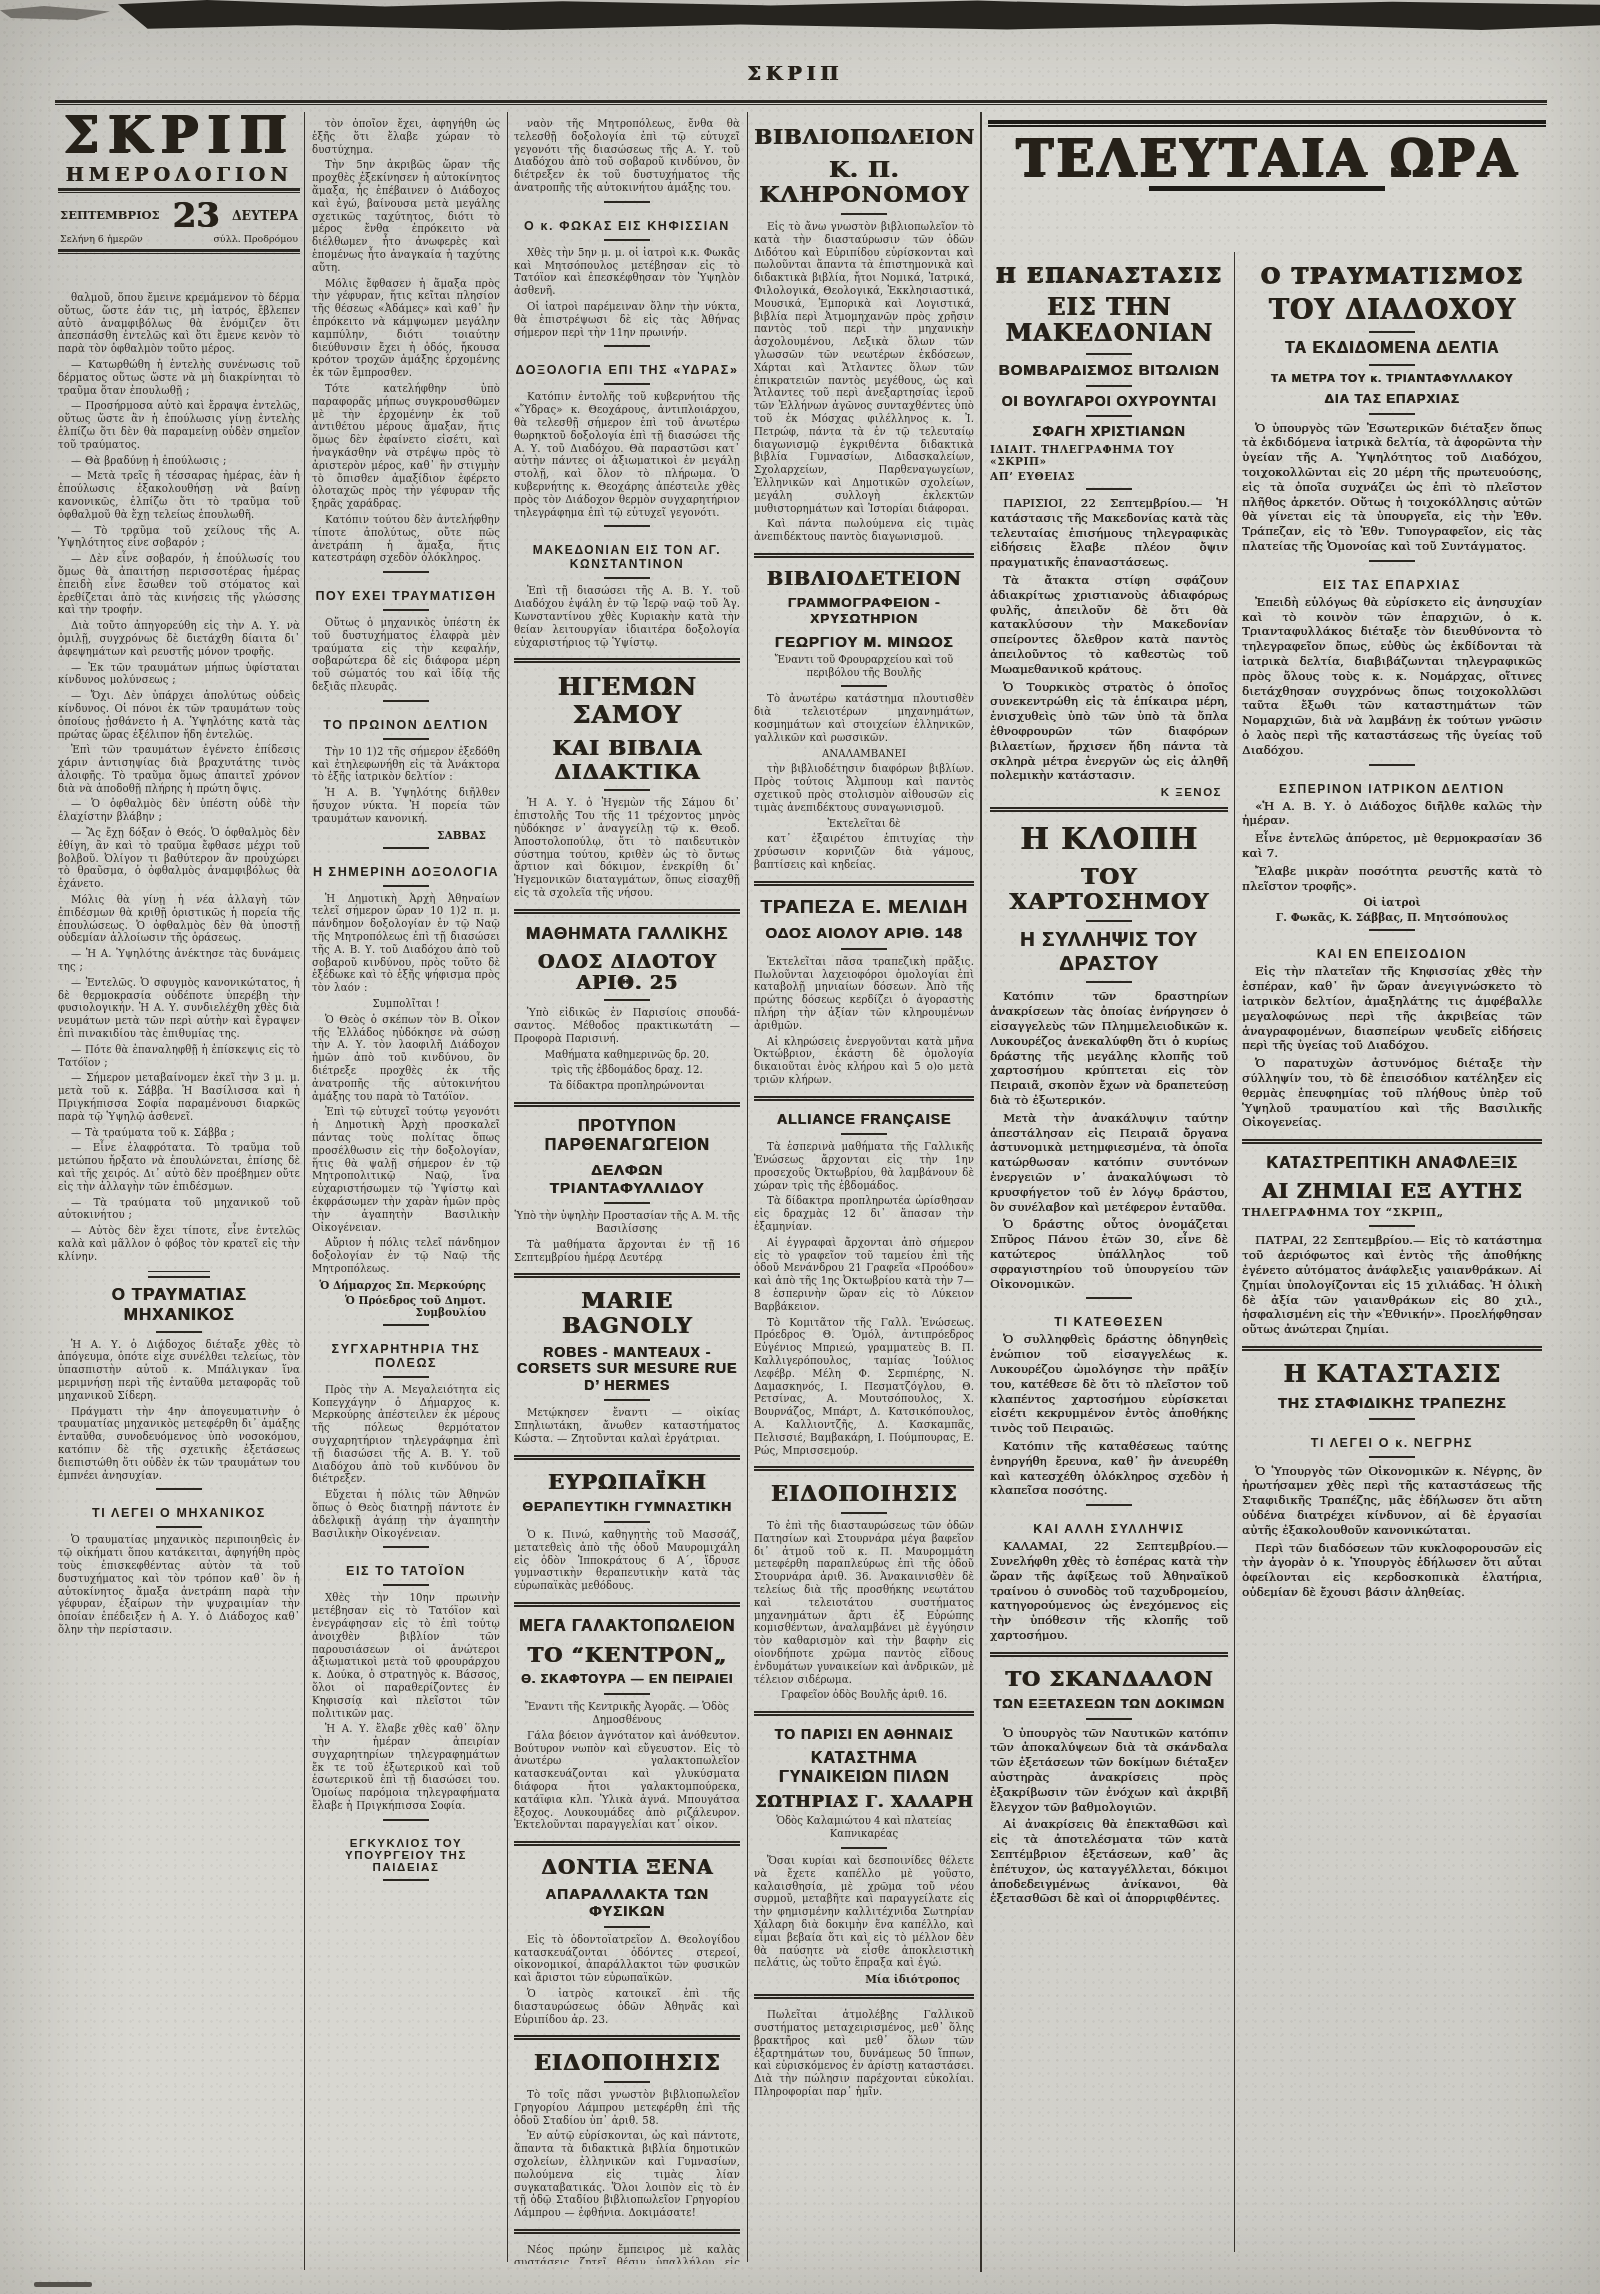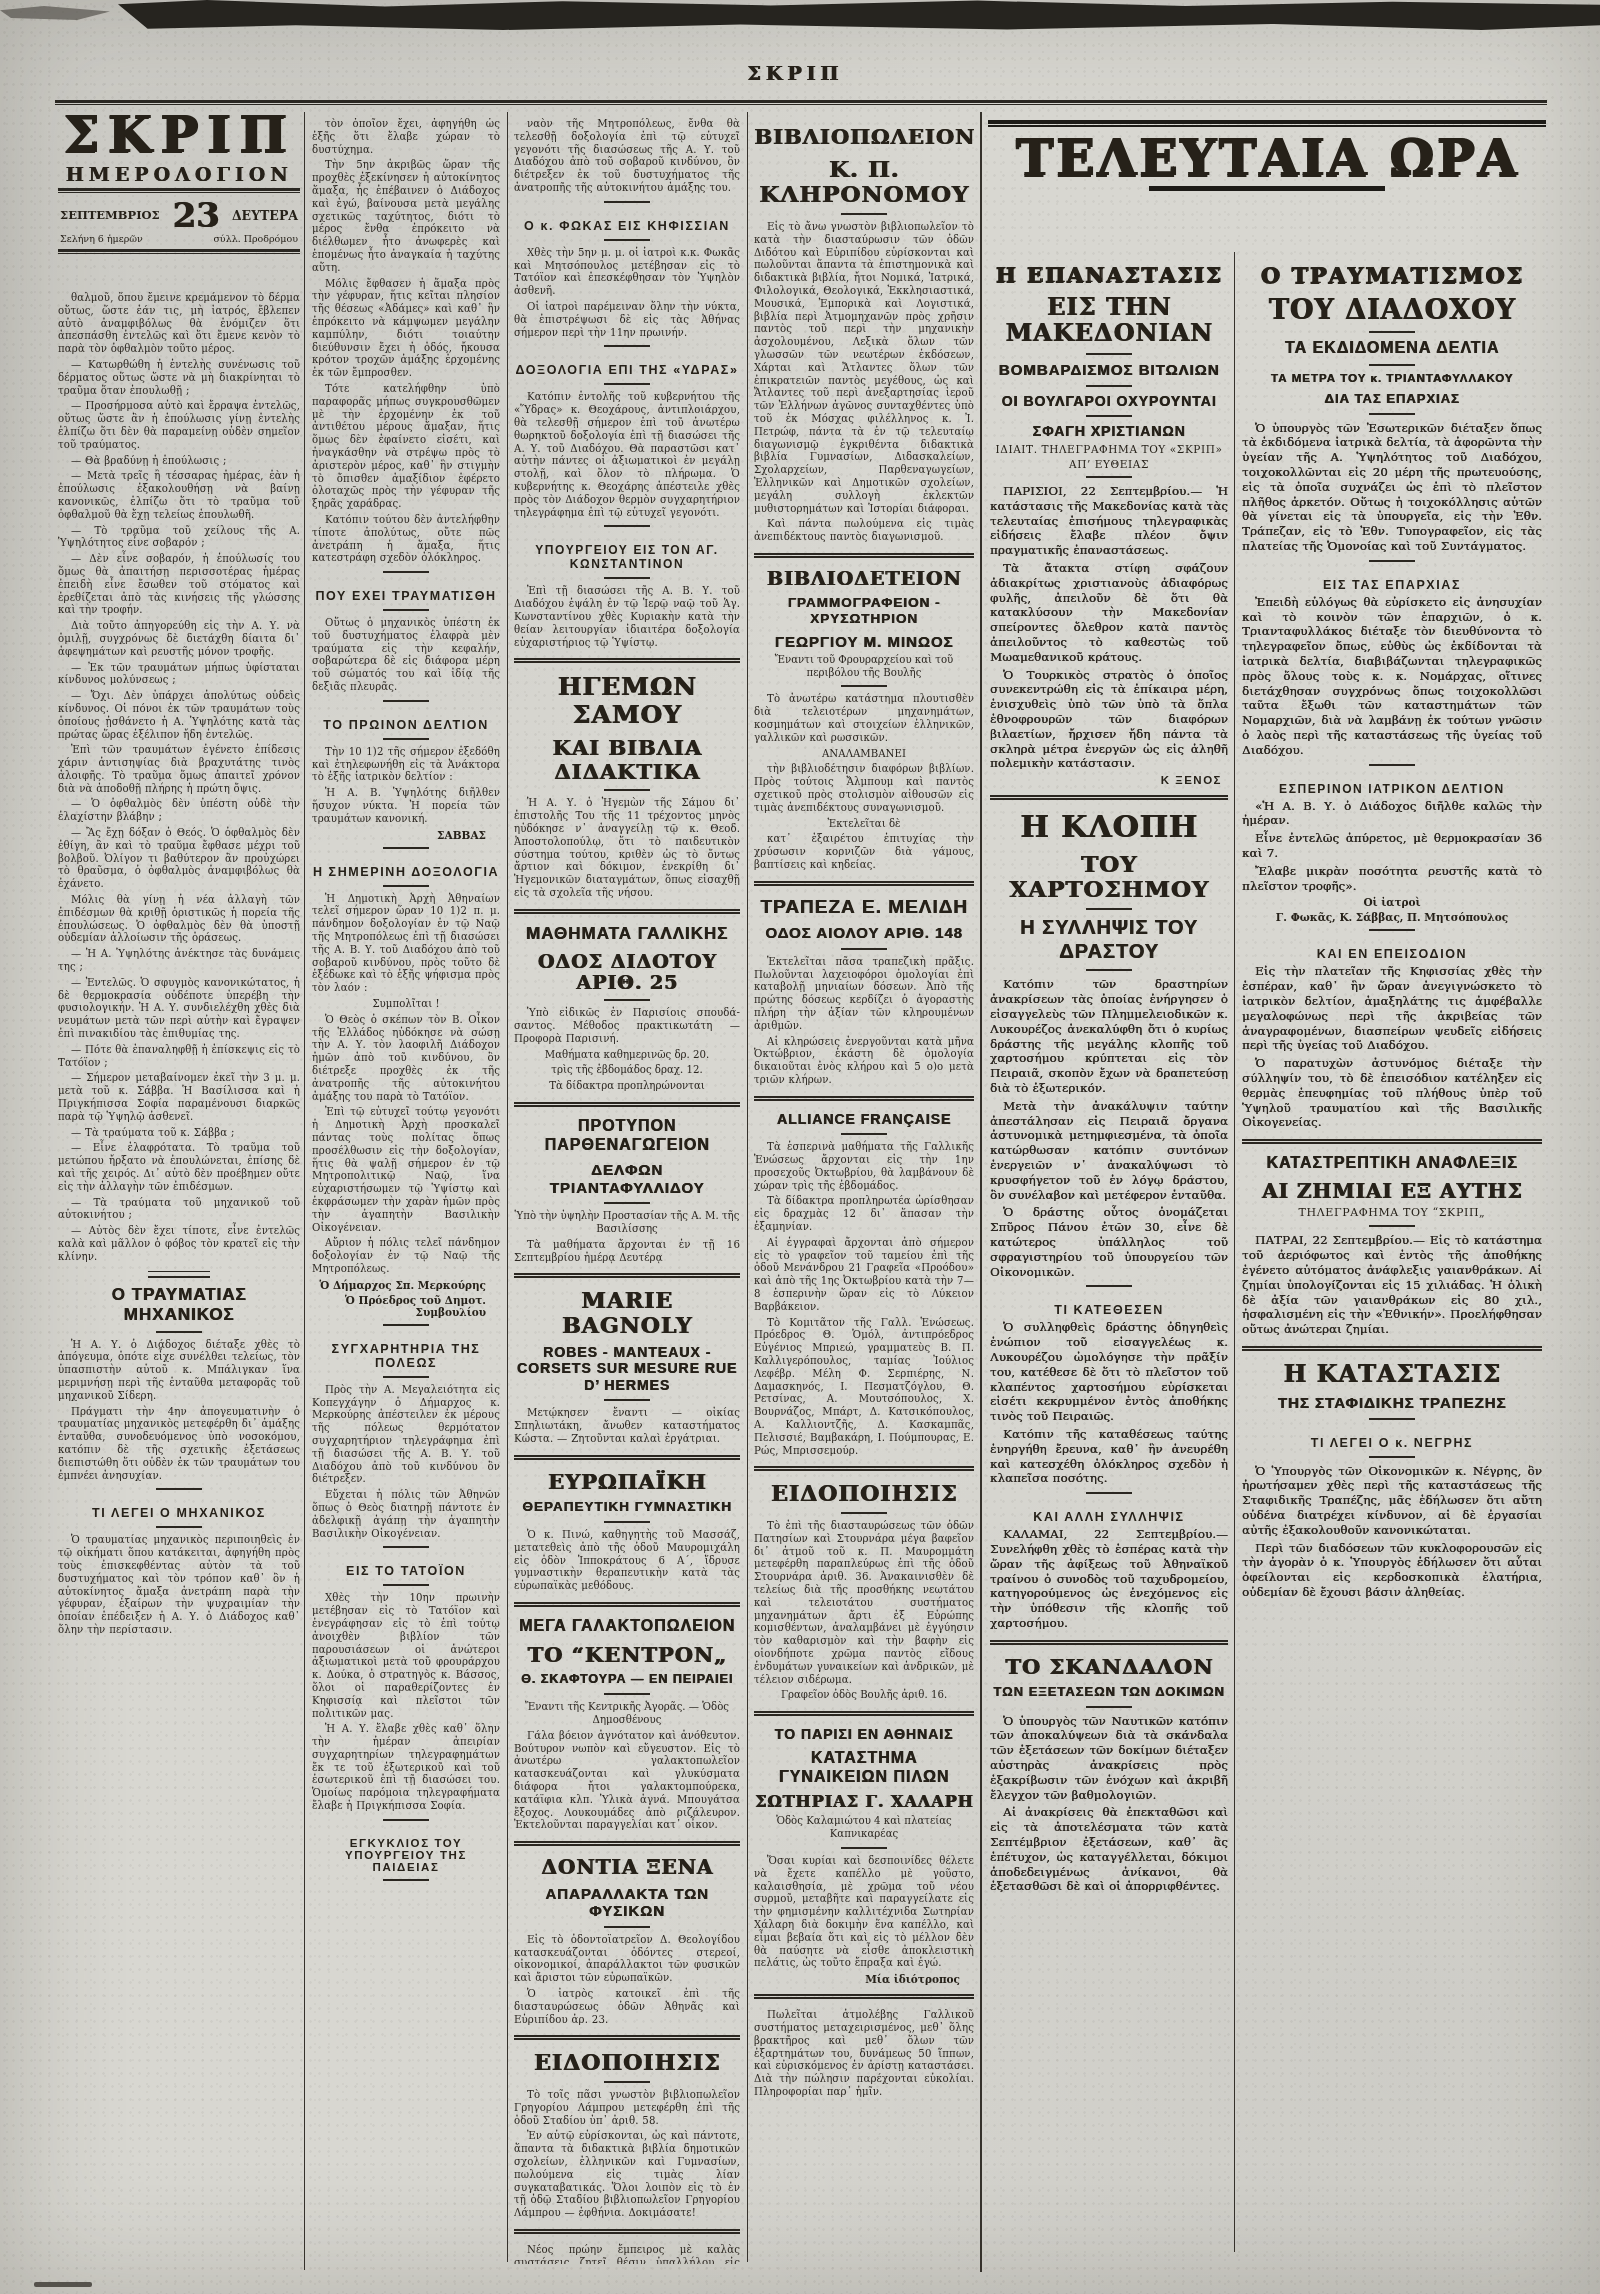--- a/index.html
+++ b/index.html
@@ -54,21 +54,21 @@
   .c6{left:1242px;top:256px;width:300px;height:1992px;}
 
   .blk{margin:0 0 3px;}
   .body{font-size:10.2px;line-height:12.8px;text-align:justify;letter-spacing:.12px;word-spacing:.4px;text-indent:13px;color:#2b2620;}
   .bodyc{font-size:10.2px;line-height:12.8px;text-align:center;color:#2b2620;}
   .c5 .body,.c6 .body{font-size:11.8px;line-height:14.8px;text-shadow:.3px 0 0 currentColor;}
   .h1,.h1o{font-weight:bold;text-align:center;line-height:1.12;margin:7px 0 4px;letter-spacing:1px;font-size:22px;text-shadow:1px 0 0 currentColor;}
   .h1o{letter-spacing:2px;text-shadow:1.4px 0 0 currentColor,0 1px 0 currentColor;}
   .h2{font-family:"Liberation Sans",sans-serif;font-weight:bold;text-align:center;line-height:1.18;margin:6px 0 3px;letter-spacing:1px;font-size:15px;text-shadow:.6px 0 0 currentColor;}
   .h3{font-family:"Liberation Sans",sans-serif;font-weight:bold;text-align:center;font-size:12.5px;letter-spacing:1.6px;margin:16px 0 3px;}
-  .small{font-weight:normal;text-align:center;font-size:10.5px;letter-spacing:.6px;}
+  .small{font-weight:bold;font-size:10.5px;letter-spacing:.6px;}
   .sig{font-weight:bold;text-align:right;font-size:10.5px;padding-right:14px;}
   .sigc{font-weight:bold;text-align:center;font-size:10.5px;}
   .byline{text-align:right;font-family:"Liberation Sans",sans-serif;font-weight:bold;font-size:11.5px;letter-spacing:1.5px;padding-right:6px;}
   .sep{width:46px;height:0;border-top:2px solid #2a2620;margin:6px auto;}
   .sep2{width:62px;height:4px;border-top:1px solid #2a2620;border-bottom:2px solid #2a2620;margin:7px auto;}
   .rule{height:6px;background:linear-gradient(#2a2620 0 2px,transparent 2px 3px,#2a2620 3px 5px,transparent 5px);margin:9px 0;}
   .bottom-mark{position:absolute;left:34px;top:2282px;width:58px;height:5px;background:#3a362f;border-radius:2px;opacity:.8;}
 </style>
 </head>
 <body>
@@ -180,21 +180,21 @@
       <div class="blk sep"></div>
       <div class="blk h3">Ο κ. ΦΩΚΑΣ ΕΙΣ ΚΗΦΙΣΣΙΑΝ</div>
       <div class="blk sep"></div>
       <div class="blk body">Χθὲς τὴν 5ην μ. μ. οἱ ἰατροὶ κ.κ. Φωκᾶς καὶ Μητσόπουλος μετέβησαν εἰς τὸ Τατόϊον καὶ ἐπεσκέφθησαν τὸν Ὑψηλὸν ἀσθενῆ.</div>
       <div class="blk body">Οἱ ἰατροὶ παρέμειναν ὅλην τὴν νύκτα, θὰ ἐπιστρέψωσι δὲ εἰς τὰς Ἀθήνας σήμερον περὶ τὴν 11ην πρωινήν.</div>
       <div class="blk sep"></div>
       <div class="blk h3">ΔΟΞΟΛΟΓΙΑ ΕΠΙ ΤΗΣ «ΥΔΡΑΣ»</div>
       <div class="blk sep"></div>
       <div class="blk body">Κατόπιν ἐντολῆς τοῦ κυβερνήτου τῆς «Ὕδρας» κ. Θεοχάρους, ἀντιπλοιάρχου, θὰ τελεσθῇ σήμερον ἐπὶ τοῦ ἀνωτέρω θωρηκτοῦ δοξολογία ἐπὶ τῇ διασώσει τῆς Α. Υ. τοῦ Διαδόχου. Θὰ παραστῶσι κατ᾽ αὐτὴν πάντες οἱ ἀξιωματικοὶ ἐν μεγάλῃ στολῇ, καὶ ὅλον τὸ πλήρωμα. Ὁ κυβερνήτης κ. Θεοχάρης ἀπέστειλε χθὲς πρὸς τὸν Διάδοχον θερμὸν συγχαρητήριον τηλεγράφημα ἐπὶ τῷ εὐτυχεῖ γεγονότι.</div>
       <div class="blk sep"></div>
-      <div class="blk h3" style="font-size: 12px;">ΥΠΟΥΡΓΕΙΟΥ ΕΙΣ ΤΟΝ ΑΓ. ΚΩΝΣΤΑΝΤΙΝΟΝ</div>
+      <div class="blk h3" style="font-size: 12px;">ΜΑΚΕΔΟΝΙΑΝ ΕΙΣ ΤΟΝ ΑΓ. ΚΩΝΣΤΑΝΤΙΝΟΝ</div>
       <div class="blk sep"></div>
       <div class="blk body">Ἐπὶ τῇ διασώσει τῆς Α. Β. Υ. τοῦ Διαδόχου ἐψάλη ἐν τῷ Ἱερῷ ναῷ τοῦ Ἁγ. Κωνσταντίνου χθὲς Κυριακὴν κατὰ τὴν θείαν λειτουργίαν ἰδιαιτέρα δοξολογία εὐχαριστήριος τῷ Ὑψίστῳ.</div>
       <div class="blk rule"></div>
       <div class="blk h1" style="font-size: 25px;">ΗΓΕΜΩΝ ΣΑΜΟΥ</div>
       <div class="blk h1" style="font-size: 21px;">ΚΑΙ ΒΙΒΛΙΑ ΔΙΔΑΚΤΙΚΑ</div>
       <div class="blk sep"></div>
       <div class="blk body">Ἡ Α. Υ. ὁ Ἡγεμὼν τῆς Σάμου δι᾽ ἐπιστολῆς Του τῆς 11 τρέχοντος μηνὸς ηὐδόκησε ν᾽ ἀναγγείλῃ τῷ κ. Θεοδ. Ἀποστολοπούλῳ, ὅτι τὸ παιδευτικὸν σύστημα τούτου, κριθὲν ὡς τὸ ὄντως ἄρτιον καὶ δόκιμον, ἐνεκρίθη δι᾽ Ἡγεμονικῶν διαταγμάτων, ὅπως εἰσαχθῇ εἰς τὰ σχολεῖα τῆς νήσου.</div>
       <div class="blk rule"></div>
       <div class="blk h2" style="font-size: 17px;">ΜΑΘΗΜΑΤΑ ΓΑΛΛΙΚΗΣ</div>
       <div class="blk h1" style="font-size: 19px;">ΟΔΟΣ ΔΙΔΟΤΟΥ ΑΡΙΘ. 25</div>

